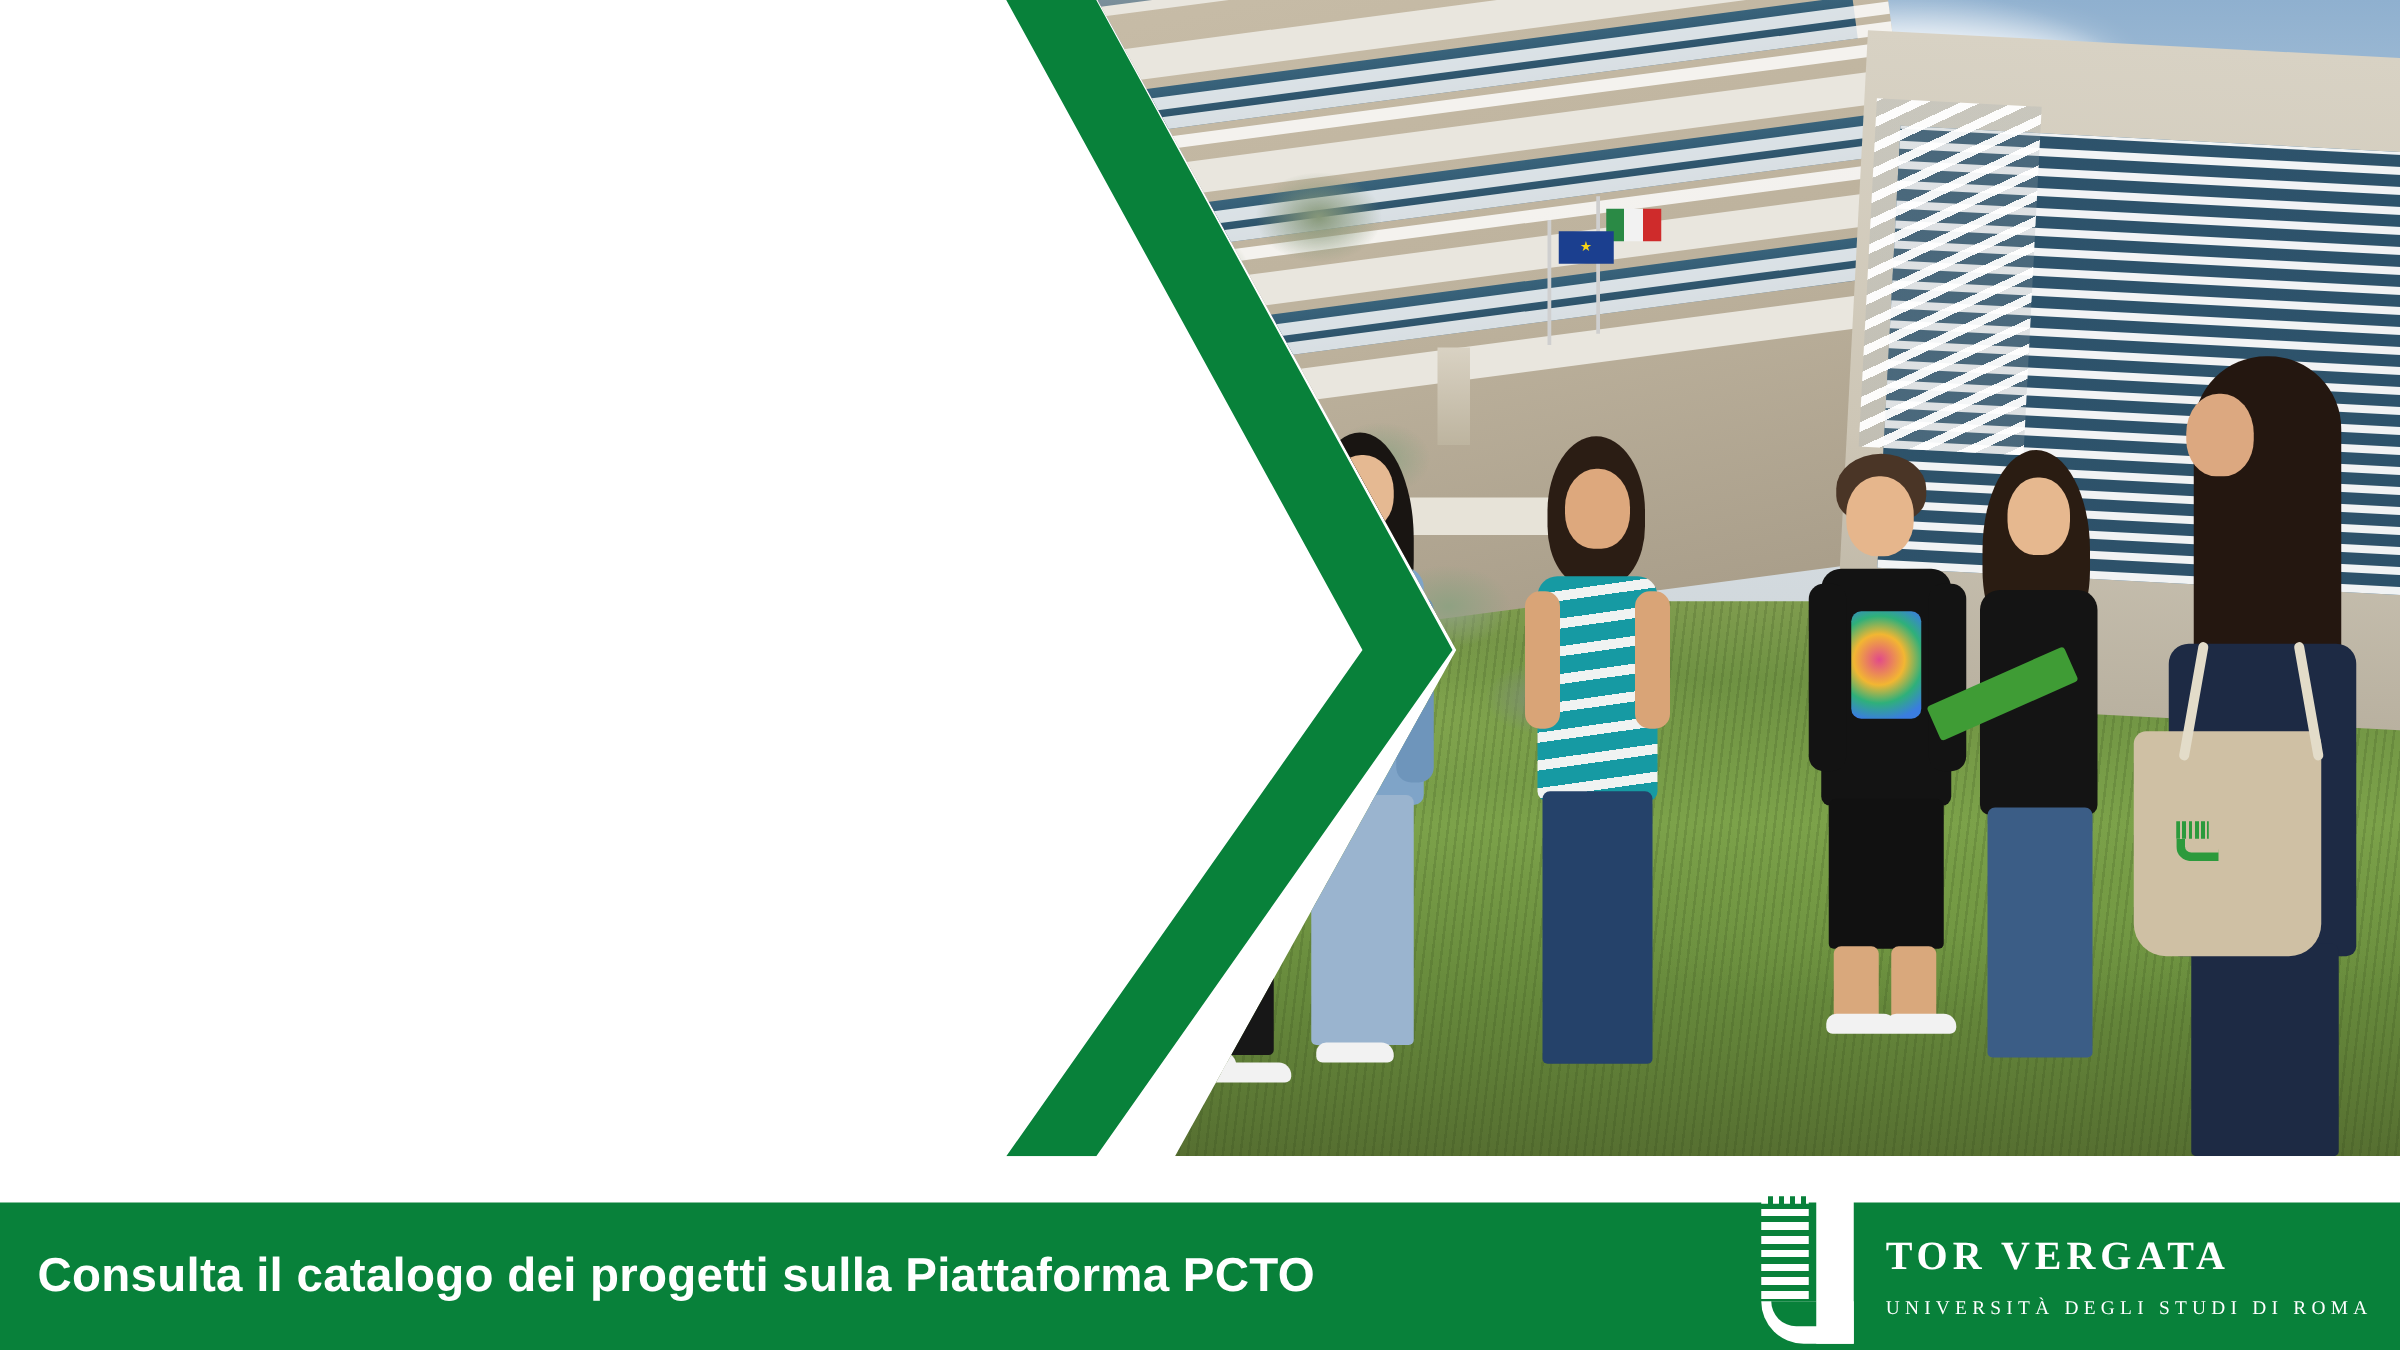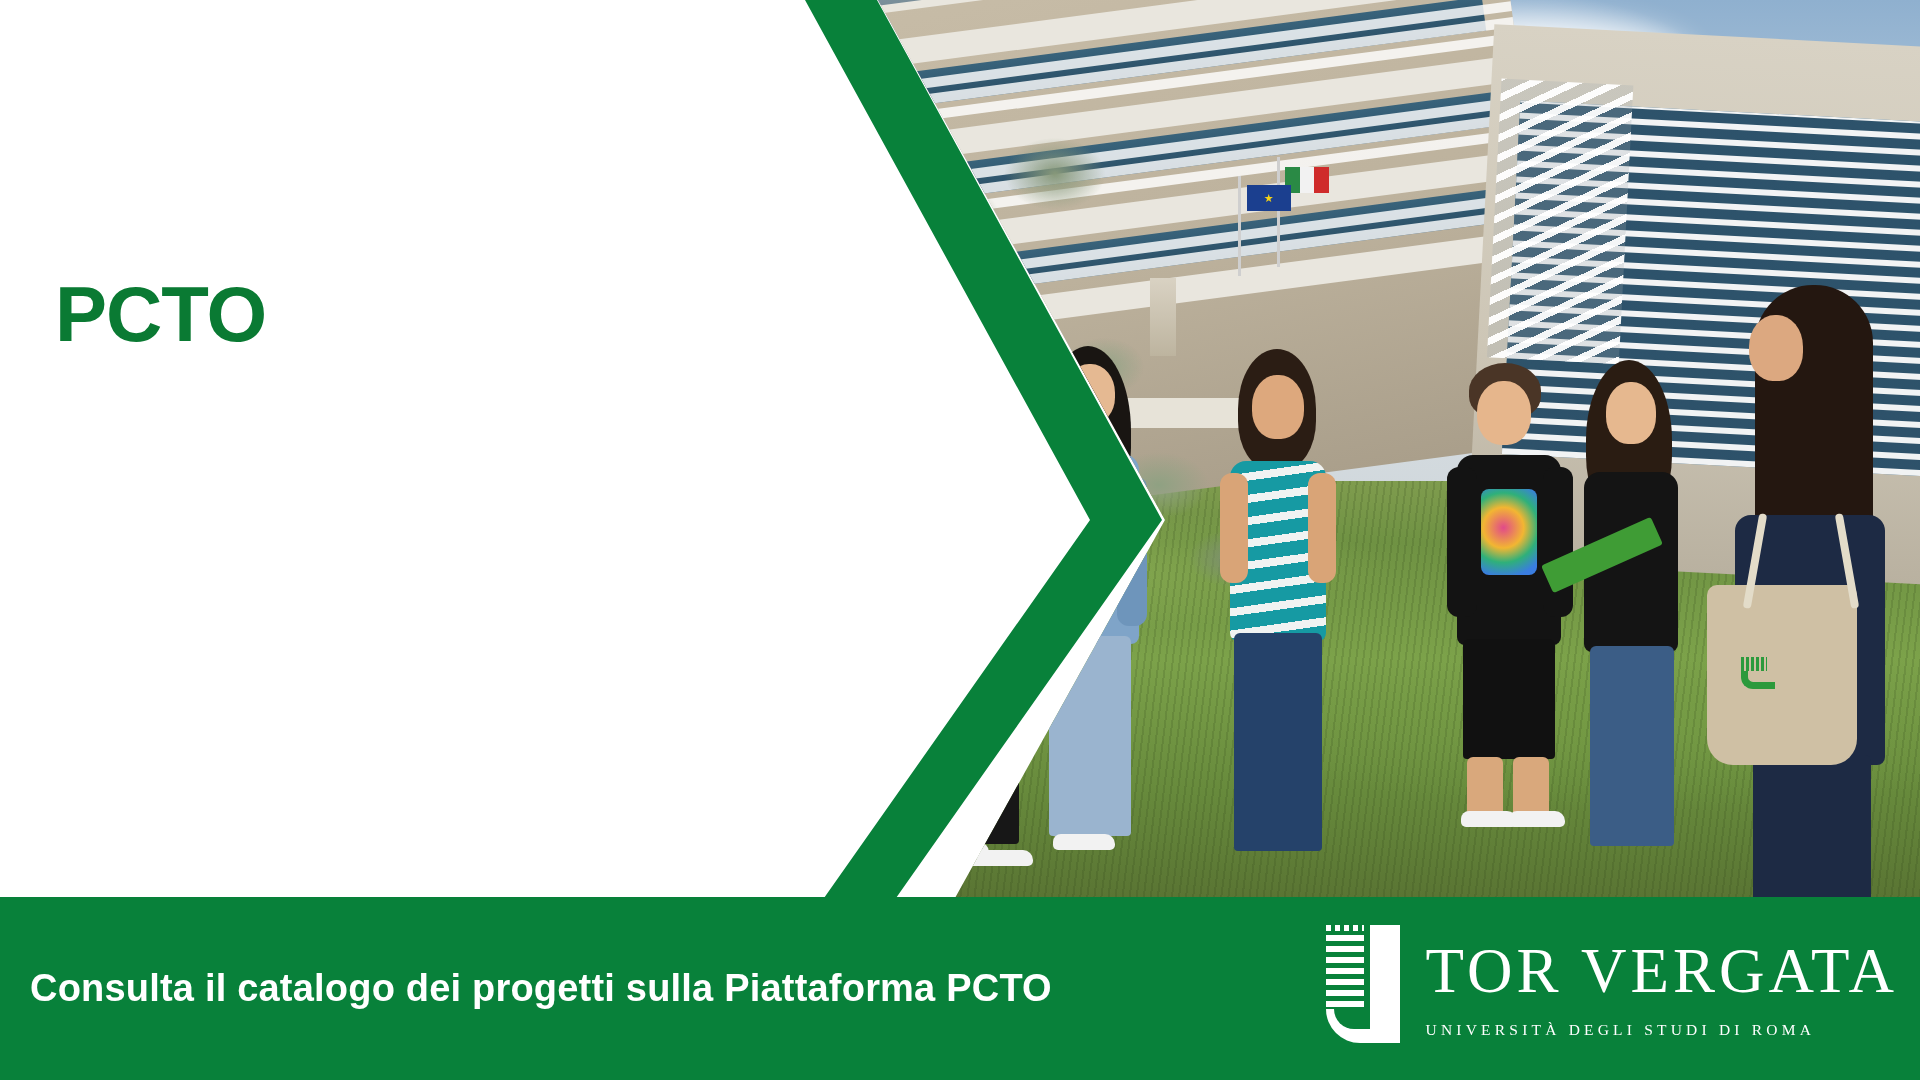--- a/index.html
+++ b/index.html
@@ -90,38 +90,38 @@
 
   
   .chevron{ position:absolute; left:0; top:0; width:1920px; height:925px; pointer-events:none; }
 
   
   .headline{ position:absolute; left:55px; top:275px; width:720px; }
   .title{ font-size:78px; font-weight:bold; color:#0a7a33; line-height:1.02; letter-spacing:-1px; }
   .subtitle{ margin-top:14px; font-size:44px; font-weight:bold; color:#0a7a33; line-height:1.30; }
 
   
-  .banner{ position:absolute; left:0; bottom:0; width:1920px; height:183px; background:#08813a;
+  .banner{ position:absolute; left:0; bottom:0; width:1920px; height:118px; background:#08813a;
            display:flex; align-items:center; }
   .banner-text{ margin-left:30px; color:#ffffff; font-size:38px; font-weight:bold; letter-spacing:.2px; }
 
   .logo{ position:absolute; right:22px; top:50%; transform:translateY(-50%);
          display:flex; align-items:center; gap:22px; }
   .logo-mark{ position:relative; width:78px; height:108px; }
   .logo-mark .barcode{ position:absolute; left:0; top:0; width:38px; height:74px;
       background:repeating-linear-gradient(180deg,#ffffff 0 6px, #08813a 6px 11px); }
   .logo-mark .dots{ position:absolute; left:0; top:-10px; width:38px; height:6px;
       background:repeating-linear-gradient(90deg,#ffffff 0 5px, #08813a 5px 9px); }
   .logo-mark .jstem{ position:absolute; left:44px; top:-10px; width:30px; height:118px; background:#ffffff; }
   .logo-mark .jhook{ position:absolute; left:0; top:74px; width:74px; height:34px;
       background:#ffffff; border-radius:0 0 0 36px; }
   .logo-mark .jcut{ position:absolute; left:8px; top:74px; width:36px; height:20px;
       background:#08813a; border-radius:0 0 0 20px; }
   .logo-text{ color:#ffffff; }
-  .logo-main{ font-family:"Liberation Serif", serif; font-size:63px; letter-spacing:4px; line-height:1; }
+  .logo-main{ font-family:"Liberation Serif", serif; font-size:32px; letter-spacing:4px; line-height:1;font-weight:bold; }
   .logo-sub{ font-family:"Liberation Serif", serif; font-size:15.5px; letter-spacing:4.2px;
              margin-top:19px; line-height:1; }
 </style>
 </head>
 <body>
 
 <div class="poster">
 
   <div class="photo-wrap">
     <div class="photo">
@@ -249,21 +249,20 @@
 
     </div>
   </div>
 
   <svg class="chevron" viewBox="0 0 1920 925" preserveAspectRatio="none">
     <path d="M 805,0 L 877,0 L 1162,520 L 877,925 L 805,925 L 1090,520 Z" fill="#08813a"></path>
     <path d="M 877,0 L 1920,0 L 1920,925 L 877,925 L 1162,520 Z" fill="none"></path>
   </svg>
 
   <div class="headline">
-    <div class="title">PCTO</div>
   </div>
 
   <div class="banner">
     <div class="banner-text">Consulta il catalogo dei progetti sulla Piattaforma PCTO</div>
 
     <div class="logo">
       <div class="logo-mark">
         <div class="dots"></div>
         <div class="barcode"></div>
         <div class="jstem"></div>

